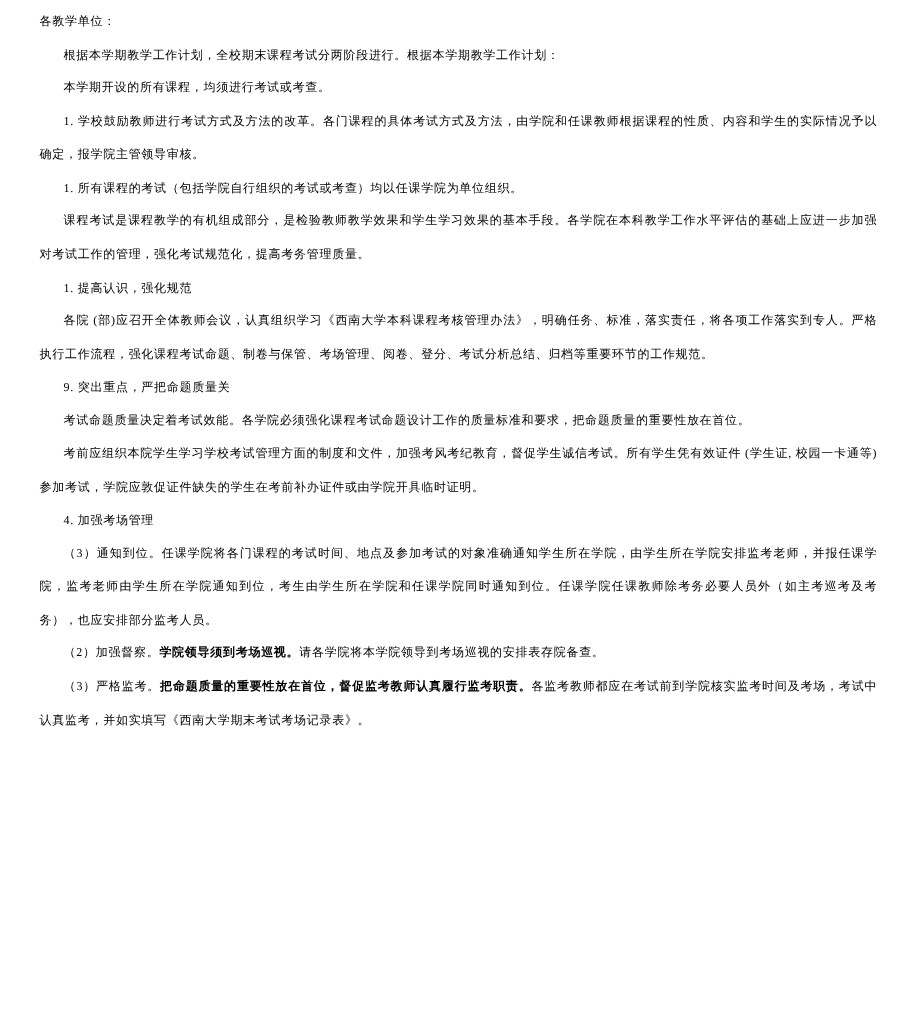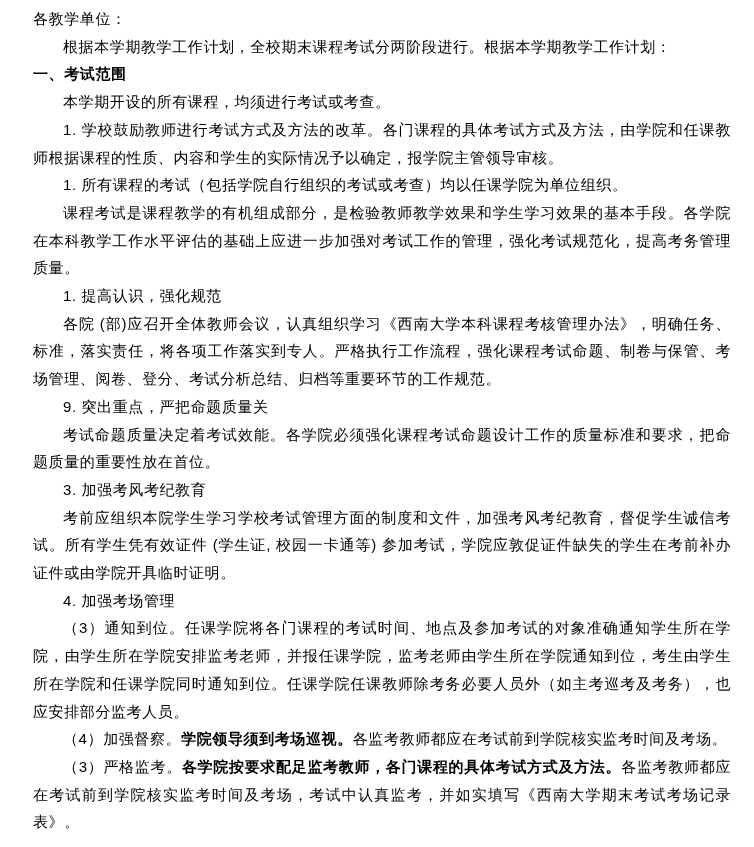--- a/index.html
+++ b/index.html
@@ -8,22 +8,22 @@
     background: #ffffff;
   }
   .page {
     position: relative;
     width: 754px;
     height: 847px;
     box-sizing: border-box;
     background: #ffffff;
     padding: 5px 23px 8px 33px;
     overflow: hidden;
-    font-family: Liberation Sans, sans-serif;
-    font-size: 15px;
+    font-family: Liberation Serif, serif;
+    font-size: 10px;
     line-height: 27.7px;
     color: #000000;
   }
   .para {
     margin: 0;
     padding: 0;
     text-align: justify;
     letter-spacing: 0.6px;
     word-break: break-all;
   }
@@ -36,29 +36,27 @@
   .run { font-weight: inherit; }
   .run.bold { font-weight: bold; }
 </style>
 </head>
 <body>
 
 <div class="page">
   <div>
       <p class="para plain"><span class="run">各教学单位：</span></p>
       <p class="para indent"><span class="run">根据本学期教学工作计划，全校期末课程考试分两阶段进行。根据本学期教学工作计划：</span></p>
-      <p class="para heading"><span class="run">一、考试范围</span></p>
       <p class="para indent"><span class="run">本学期开设的所有课程，均须进行考试或考查。</span></p>
       <p class="para indent"><span class="run">1. 学校鼓励教师进行考试方式及方法的改革。各门课程的具体考试方式及方法，由学院和任课教师根据课程的性质、内容和学生的实际情况予以确定，报学院主管领导审核。</span></p>
       <p class="para indent"><span class="run">1. 所有课程的考试（包括学院自行组织的考试或考查）均以任课学院为单位组织。</span></p>
       <p class="para indent"><span class="run">课程考试是课程教学的有机组成部分，是检验教师教学效果和学生学习效果的基本手段。各学院在本科教学工作水平评估的基础上应进一步加强对考试工作的管理，强化考试规范化，提高考务管理质量。</span></p>
       <p class="para indent"><span class="run">1. 提高认识，强化规范</span></p>
       <p class="para indent"><span class="run">各院 (部)应召开全体教师会议，认真组织学习《西南大学本科课程考核管理办法》，明确任务、标准，落实责任，将各项工作落实到专人。严格执行工作流程，强化课程考试命题、制卷与保管、考场管理、阅卷、登分、考试分析总结、归档等重要环节的工作规范。</span></p>
       <p class="para indent"><span class="run">9. 突出重点，严把命题质量关</span></p>
       <p class="para indent"><span class="run">考试命题质量决定着考试效能。各学院必须强化课程考试命题设计工作的质量标准和要求，把命题质量的重要性放在首位。</span></p>
-      <p class="para indent"><span class="run">3. 加强考风考纪教育</span></p>
       <p class="para indent"><span class="run">考前应组织本院学生学习学校考试管理方面的制度和文件，加强考风考纪教育，督促学生诚信考试。所有学生凭有效证件 (学生证, 校园一卡通等) 参加考试，学院应敦促证件缺失的学生在考前补办证件或由学院开具临时证明。</span></p>
       <p class="para indent"><span class="run">4. 加强考场管理</span></p>
       <p class="para indent"><span class="run">（3）通知到位。任课学院将各门课程的考试时间、地点及参加考试的对象准确通知学生所在学院，由学生所在学院安排监考老师，并报任课学院，监考老师由学生所在学院通知到位，考生由学生所在学院和任课学院同时通知到位。任课学院任课教师除考务必要人员外（如主考巡考及考务），也应安排部分监考人员。</span></p>
-      <p class="para indent"><span class="run">（4）加强督察。</span><span class="run bold">学院领导须到考场巡视。</span><span class="run">各监考教师都应在考试前到学院核实监考时间及考场。</span></p>
-      <p class="para indent"><span class="run">（3）严格监考。</span><span class="run bold">各学院按要求配足监考教师，各门课程的具体考试方式及方法。</span><span class="run">各监考教师都应在考试前到学院核实监考时间及考场，考试中认真监考，并如实填写《西南大学期末考试考场记录表》。</span></p>
+      <p class="para indent"><span class="run">（2）加强督察。</span><span class="run bold">学院领导须到考场巡视。</span><span class="run">请各学院将本学院领导到考场巡视的安排表存院备查。</span></p>
+      <p class="para indent"><span class="run">（3）严格监考。</span><span class="run bold">把命题质量的重要性放在首位，督促监考教师认真履行监考职责。</span><span class="run">各监考教师都应在考试前到学院核实监考时间及考场，考试中认真监考，并如实填写《西南大学期末考试考场记录表》。</span></p>
     </div>
 </div>
 
 </body></html>

